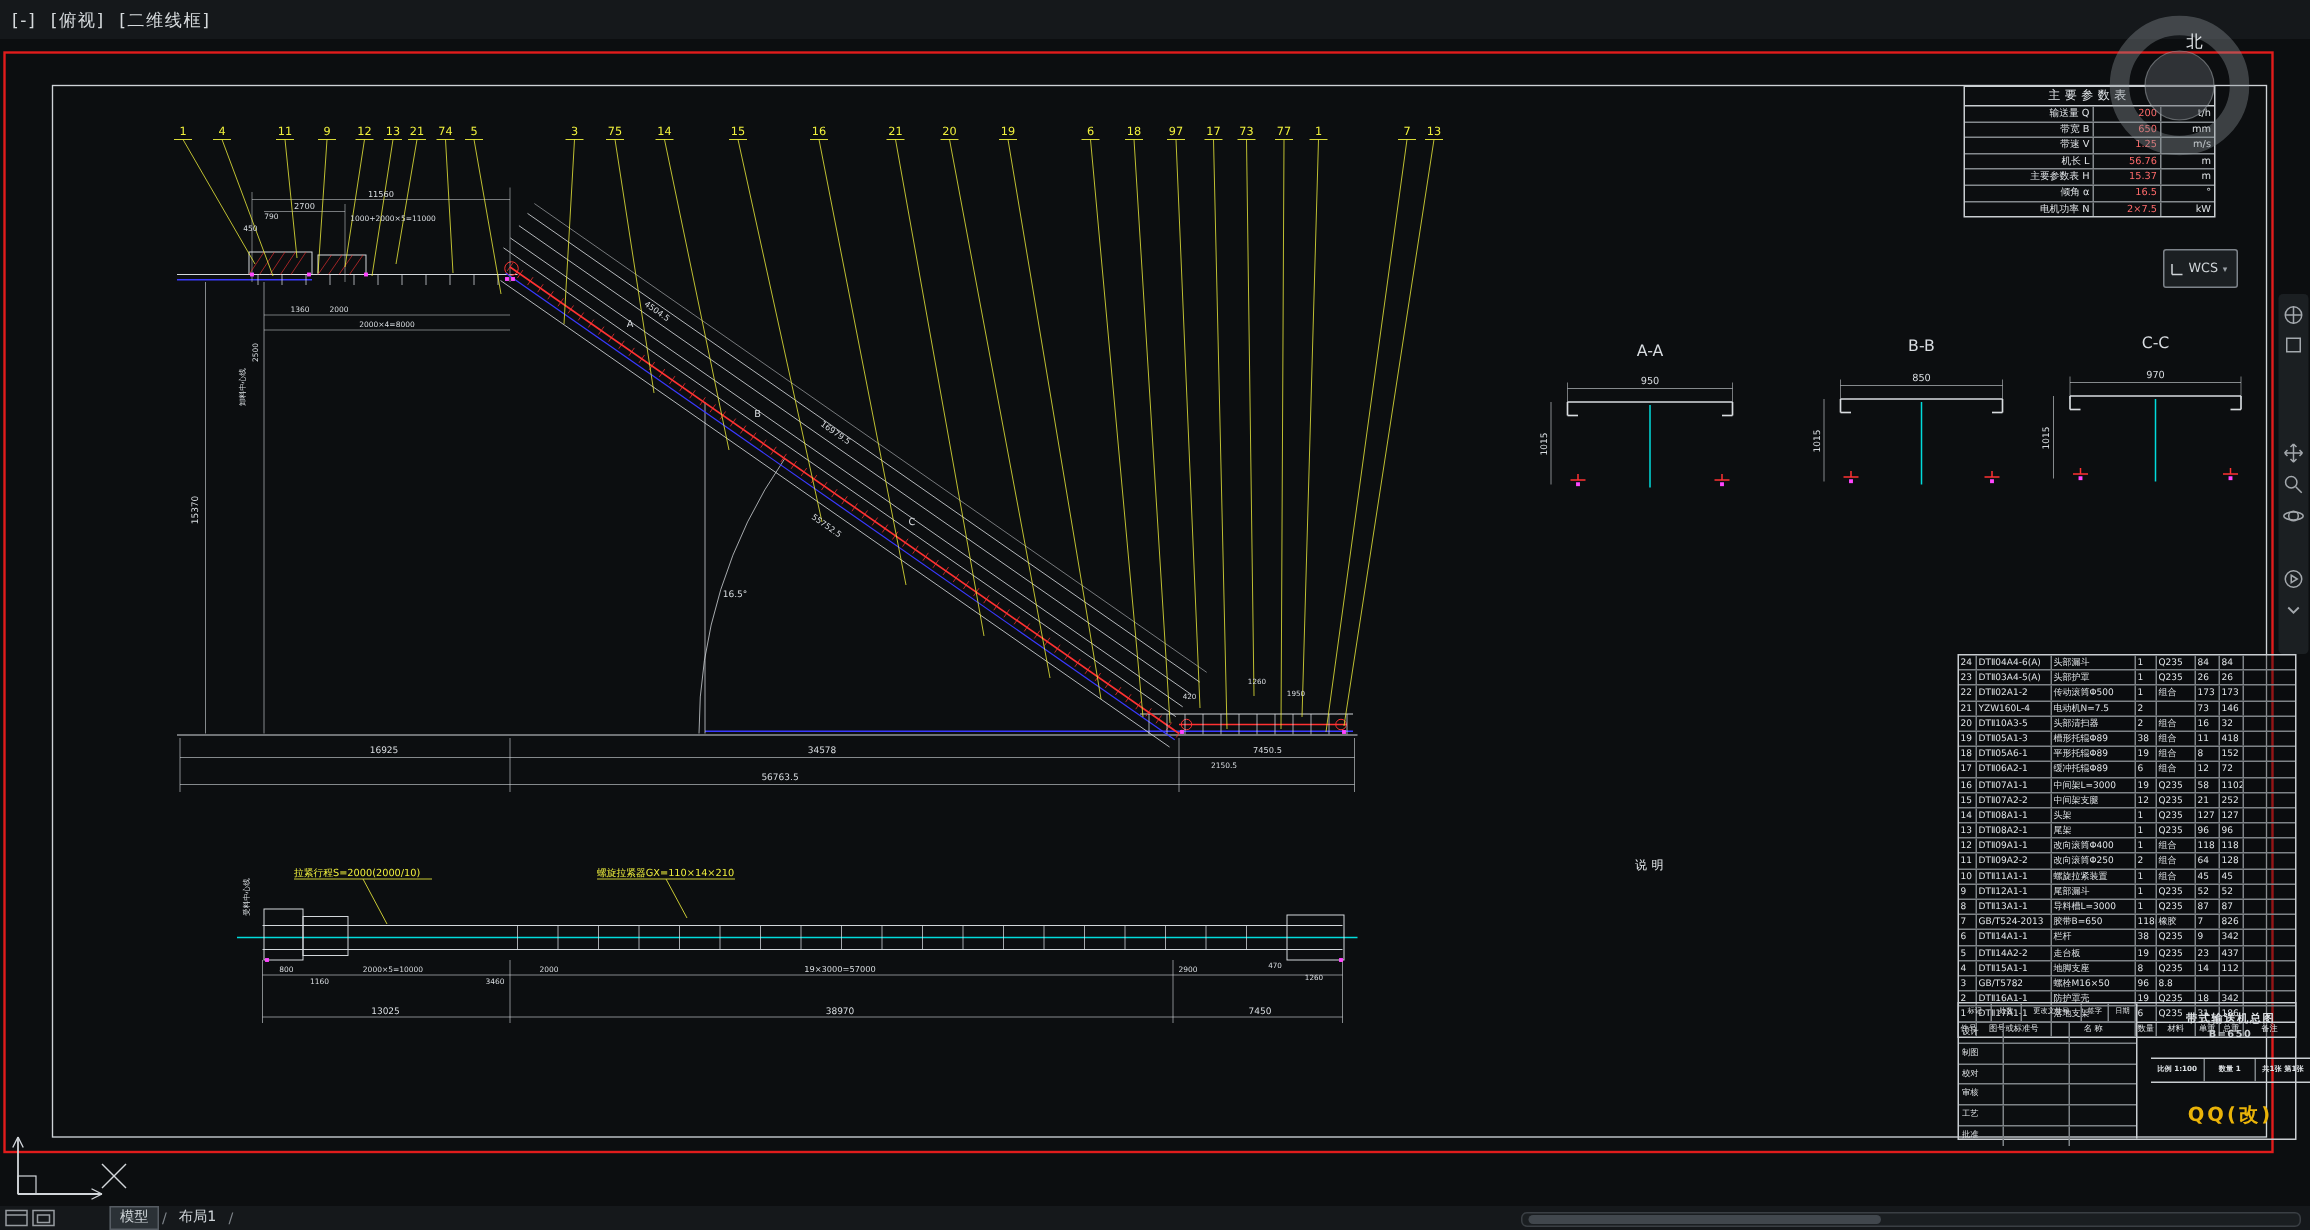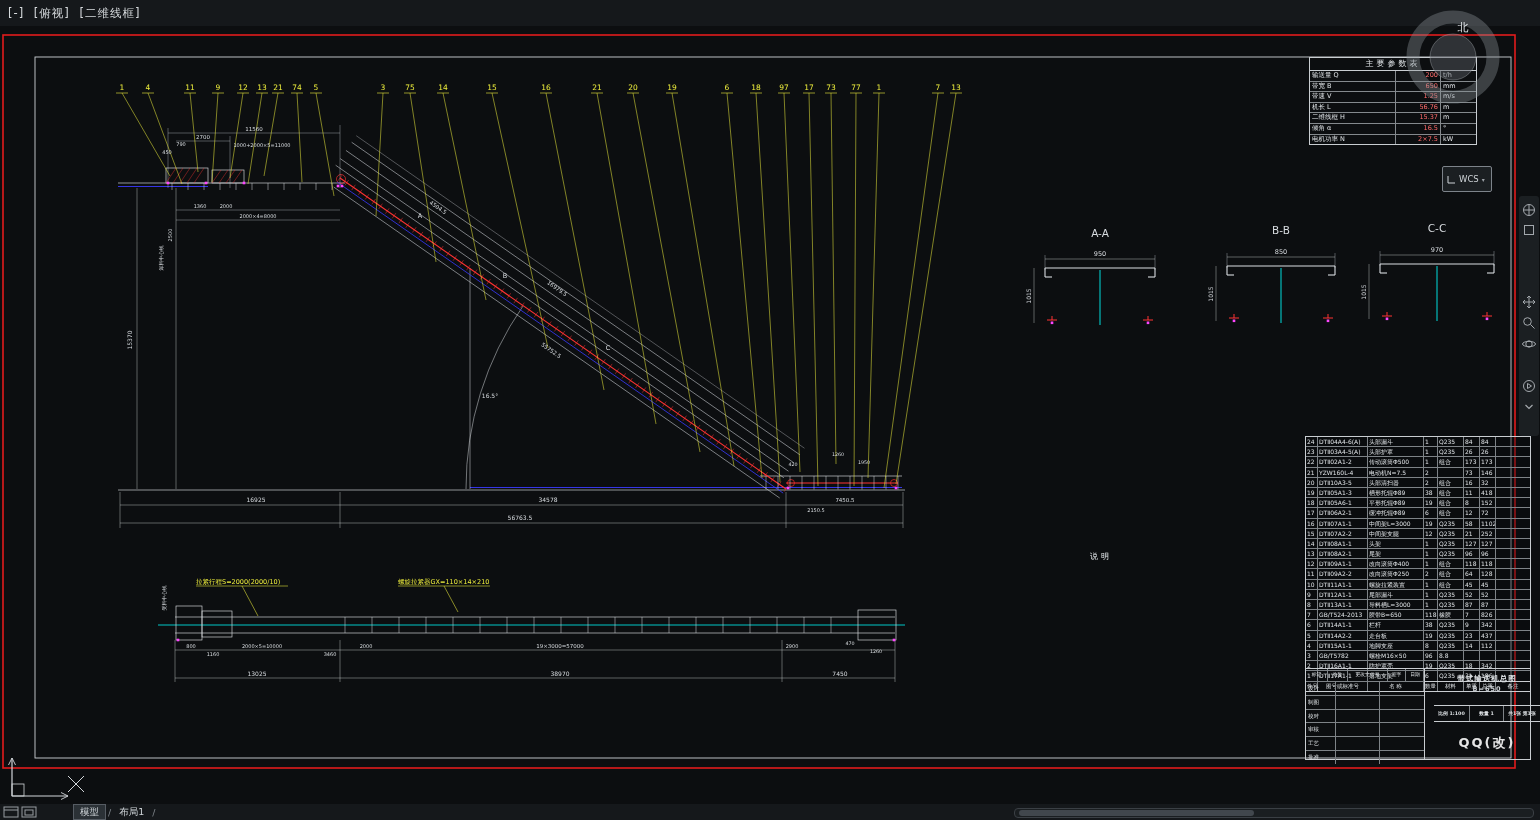--- a/index.html
+++ b/index.html
@@ -7,21 +7,21 @@
   .app{position:relative;width:1540px;height:820px;background:#0c0e10;overflow:hidden;color:#d9dde1;}
   .topstrip{position:absolute;left:0;top:0;width:100%;height:26px;background:#15181b;}
   .vp-label{position:absolute;left:8px;top:6px;font-size:11.5px;color:#d6dadd;letter-spacing:1px;z-index:9;}
   .vp-label span{margin-right:5px;cursor:pointer;}
   #dwg{position:absolute;left:0;top:0;z-index:1;}
   
   .params{position:absolute;left:1309px;top:57px;width:166px;border:1px solid #c9cdd1;font-size:6.5px;color:#dfe3e6;z-index:3;}
   .params .ttl{height:12px;line-height:12px;text-align:center;font-size:8px;letter-spacing:3px;border-bottom:1px solid #c9cdd1;}
   .params .prow{display:grid;grid-template-columns:86px 45px 1fr;border-top:1px solid #84898d;}
   .params .prow:first-of-type{border-top:none;}
-  .params .pc{height:9.6px;line-height:9.6px;padding:0 2px;border-right:1px solid #84898d;overflow:hidden;white-space:nowrap;}
+  .params .pc{height:9.6px;line-height:9.6px;padding:0 2px;border-right:1px solid #84898d;overflow:hidden;white-space:nowrap;text-align:right;}
   .params .pc:last-child{border-right:none;}
   .params .pv{color:#ff6b6b;text-align:right;}
   .bom{position:absolute;left:1305px;top:436px;width:224px;border:1px solid #c9cdd1;font-size:6px;color:#dfe3e6;z-index:3;background:rgba(8,10,11,.35);}
   .bom .brow{display:grid;grid-template-columns:12px 50px 56px 14px 26px 16px 16px 1fr;border-top:1px solid #7e8387;height:9.2px;line-height:9.2px;}
   .bom .brow:first-child{border-top:none;}
   .bom .bc{padding:0 1px;border-right:1px solid #7e8387;overflow:hidden;white-space:nowrap;}
   .bom .bc:last-child{border-right:none;}
   .bom .hdr{border-top:1px solid #c9cdd1;text-align:center;font-size:5.5px;}
   .bom .hdr .bc{text-align:center;}
   .tblock{position:absolute;left:1305px;top:668px;width:224px;height:90px;border:1px solid #c9cdd1;font-size:5.5px;color:#dfe3e6;z-index:3;}
@@ -31,23 +31,23 @@
   .sig-row{display:grid;grid-template-columns:30px 44px 1fr;height:12.8px;line-height:12.8px;border-bottom:1px solid #7e8387;}
   .sig-row:last-child{border-bottom:none;}
   .sig-row div{border-right:1px solid #7e8387;padding-left:2px;overflow:hidden;}
   .sig-row div:last-child,.rev-row div:last-child{border-right:none;}
   .tb-right{position:absolute;left:128px;top:0;width:106px;height:90px;font-weight:bold;}
   .tb-title{height:32px;border-bottom:1px solid #c9cdd1;text-align:center;padding-top:4px;line-height:11px;font-size:7.5px;letter-spacing:1px;}
   .tb-title .sub{font-size:6.5px;color:#c8cdd1;}
   .tb-info{display:grid;grid-template-columns:36px 34px 1fr;height:15px;line-height:15px;border-bottom:1px solid #c9cdd1;font-size:4.8px;text-align:center;}
   .tb-info div{border-right:1px solid #7e8387;overflow:hidden;}
   .tb-info div:last-child{border-right:none;}
-  .tb-no{height:41px;display:flex;align-items:center;justify-content:center;font-size:13px;letter-spacing:2px;color:#e5e5e5;}
+  .tb-no{height:41px;display:flex;align-items:center;justify-content:center;font-size:13px;letter-spacing:2px;color:#eab308;}
   .notes{position:absolute;left:1036px;top:552px;width:215px;font-size:7px;line-height:9.8px;color:#e6eaed;z-index:3;}
-  .notes .nh{font-size:8px;letter-spacing:3px;padding-left:54px;margin-bottom:1px;}
+  .notes .nh{font-size:8px;letter-spacing:3px;padding-left:54px;margin-bottom:1px;margin-top:20px;}
   
   .vcube{position:absolute;left:1396px;top:0;width:118px;height:118px;z-index:5;}
   .wcs{position:absolute;left:1442px;top:166px;width:50px;height:17px;border:1px solid #7d838a;background:rgba(30,34,38,.85);border-radius:2px;display:flex;align-items:center;gap:3px;padding:12px 4px;font-size:8.5px;color:#cfd4d8;z-index:5;cursor:pointer;box-sizing:border-box;}
   .wcs .caret{font-size:6px;color:#9aa0a6;}
   .navbar{position:absolute;left:1519px;top:196px;width:20px;height:240px;background:rgba(70,76,82,.28);border-radius:3px;display:flex;flex-direction:column;align-items:center;padding-top:6px;box-sizing:border-box;z-index:5;}
   .nav-icon{width:16px;height:16px;opacity:.8;cursor:pointer;}
   .ucs{position:absolute;left:2px;top:738px;z-index:4;}
   .xhair{position:absolute;left:64px;top:772px;z-index:4;}
   .tabbar{position:absolute;left:0;bottom:0;width:100%;height:16px;background:#15181b;display:flex;align-items:center;font-size:9.5px;color:#cfd4d8;gap:2px;padding-left:3px;z-index:8;box-sizing:border-box;}
   .tabicon{width:16px;height:12px;cursor:pointer;opacity:.85;}
@@ -473,21 +473,21 @@
           <div class="pc">带速 V</div>
           <div class="pc pv">1.25</div>
           <div class="pc">m/s</div>
         </div>
         <div class="prow">
           <div class="pc">机长 L</div>
           <div class="pc pv">56.76</div>
           <div class="pc">m</div>
         </div>
         <div class="prow">
-          <div class="pc">二维线框 H</div>
+          <div class="pc">主要参数表 H</div>
           <div class="pc pv">15.37</div>
           <div class="pc">m</div>
         </div>
         <div class="prow">
           <div class="pc">倾角 α</div>
           <div class="pc pv">16.5</div>
           <div class="pc">°</div>
         </div>
         <div class="prow">
           <div class="pc">电机功率 N</div>

